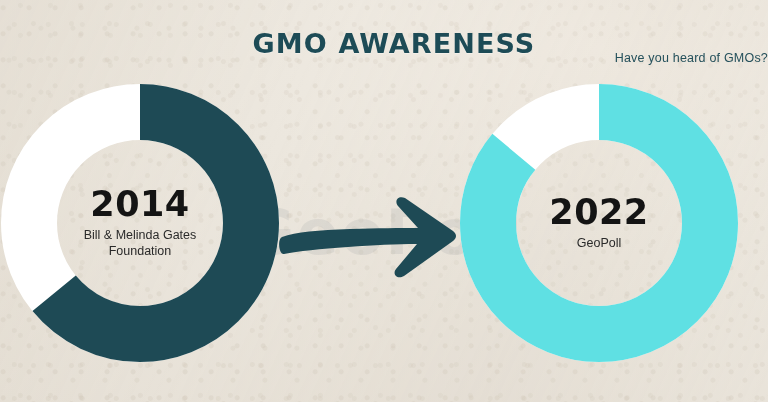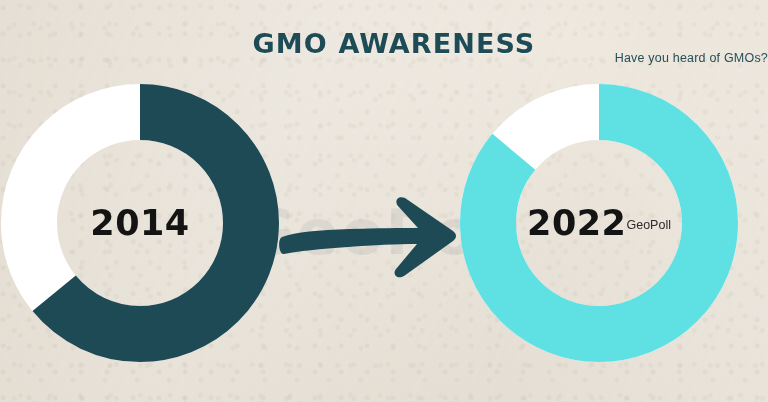--- a/index.html
+++ b/index.html
@@ -45,21 +45,21 @@
     font-family:"DejaVu Sans", sans-serif;
     pointer-events:none;user-select:none;
   }
   
   .donut-wrap{position:absolute;width:278px;height:278px;}
   #donut-2014{left:1px;top:84px;}
   #donut-2022{left:460px;top:84px;}
   .donut-svg{position:absolute;inset:0;}
   .donut-center{
     position:absolute;left:0;right:0;top:0;bottom:0;
-    display:flex;flex-direction:row;align-items:center;justify-content:center;
+    display:flex;flex-direction:column;align-items:center;justify-content:center;
     text-align:center;pointer-events:none;
   }
   .donut-year{
     font-size:35px;font-weight:bold;color:#141414;letter-spacing:.5px;
     font-family:"DejaVu Sans", sans-serif;line-height:1.0;
   }
   .donut-source{
     margin-top:6px;font-size:12.5px;color:#2a2a2a;line-height:1.25;
     max-width:150px;
   }
@@ -85,20 +85,21 @@
 
   <div class="donut-wrap" id="donut-2014">
     <svg class="donut-svg" viewBox="0 0 278 278">
 
       <circle cx="139" cy="139" r="111" fill="none" stroke="#ffffff" stroke-width="56"></circle>
 
       <circle cx="139" cy="139" r="111" fill="none" stroke="#1e4a55" stroke-width="56" stroke-dasharray="446.4 251.1" transform="rotate(-90 139 139)"></circle>
     </svg>
     <div class="donut-center">
       <div class="donut-year">2014</div>
+      <div class="donut-source">Bill &amp; Melinda Gates Foundation</div>
     </div>
   </div>
 
   <svg id="arrow" viewBox="0 0 180 106">
     <path d="M4 55 C18 50, 40 48, 72 47 C100 46, 122 46, 140 46
              L120 24 C116 19, 120 13, 127 16
              L175 49 C179 52, 179 56, 175 59
              L126 94 C119 98, 114 92, 118 87
              L139 62 C118 62, 96 63, 70 65 C42 67, 20 69, 6 72
              C1 73, -1 57, 4 55 Z" fill="#1e4a55"></path>

